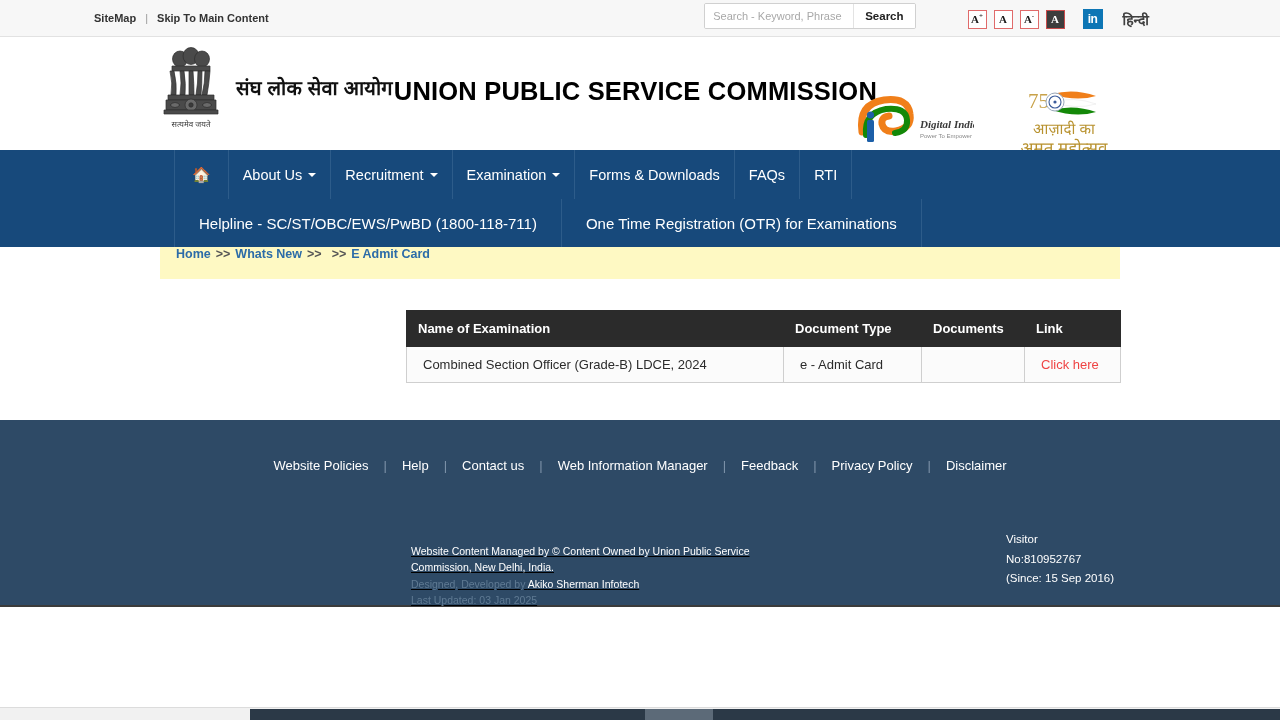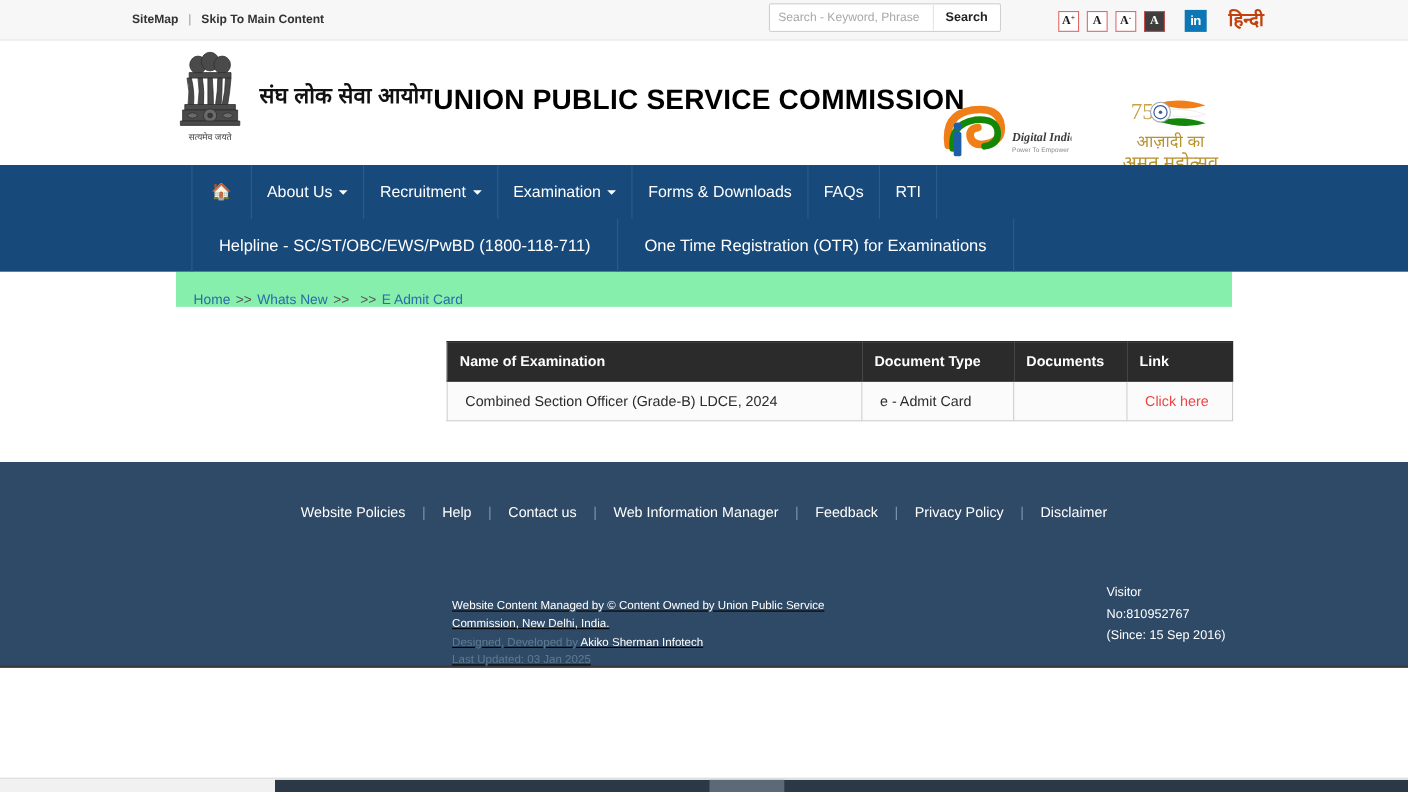--- a/index.html
+++ b/index.html
@@ -25,21 +25,21 @@
     height: 37px;
     background: #f7f7f7;
     border-bottom: 1px solid #e2e2e2;
     display: flex;
     align-items: center;
     position: relative;
   }
   .topbar-left {
     display: flex;
     align-items: flex-start;
-    margin-left: 120px;
+    margin-left: 94px;
     gap: 9px;
     font-size: 11px;
     font-weight: bold;
     color: #333333;
   }
   .topbar-left a {
     color: #333333;
     text-decoration: none;
     font-size: 11px;
     font-weight: bold;
@@ -121,23 +121,23 @@
     font-size: 12px;
     font-weight: bold;
     display: flex; align-items: center; justify-content: center;
     margin-left: 18px;
     cursor: pointer;
     font-family: "Liberation Sans", sans-serif;
     letter-spacing: -0.5px;
   }
   .hindi-link {
     margin-left: 20px;
-    font-size: 17px;
-    font-weight: bold;
-    color: #c2410c;
+    font-size: 14px;
+    font-weight: bold;
+    color: #404040;
     text-decoration: none;
     cursor: pointer;
     font-family: "Liberation Sans", sans-serif;
   }
 
   
   .masthead {
     height: 113px;
     background: #ffffff;
     position: relative;
@@ -227,24 +227,25 @@
     cursor: pointer;
     white-space: nowrap;
     font-family: "Liberation Sans", sans-serif;
   }
   .nav-sub + .nav-sub { border-left: none; }
 
   
   .breadcrumb-wrap {
     margin: 0 160px;
     height: 32px;
-    background: #86efac;
-    display: flex;
-    align-items: flex-end;
+    background: #fef9c3;
+    display: flex;
+    align-items: flex-start;
     padding-left: 16px;
+    font-weight: bold;
   }
   .crumb {
     font-size: 12.5px;
     color: #2c6ca8;
     text-decoration: none;
     cursor: pointer;
     font-family: "Liberation Sans", sans-serif;
   }
   .crumb-sep {
     font-size: 12.5px;

